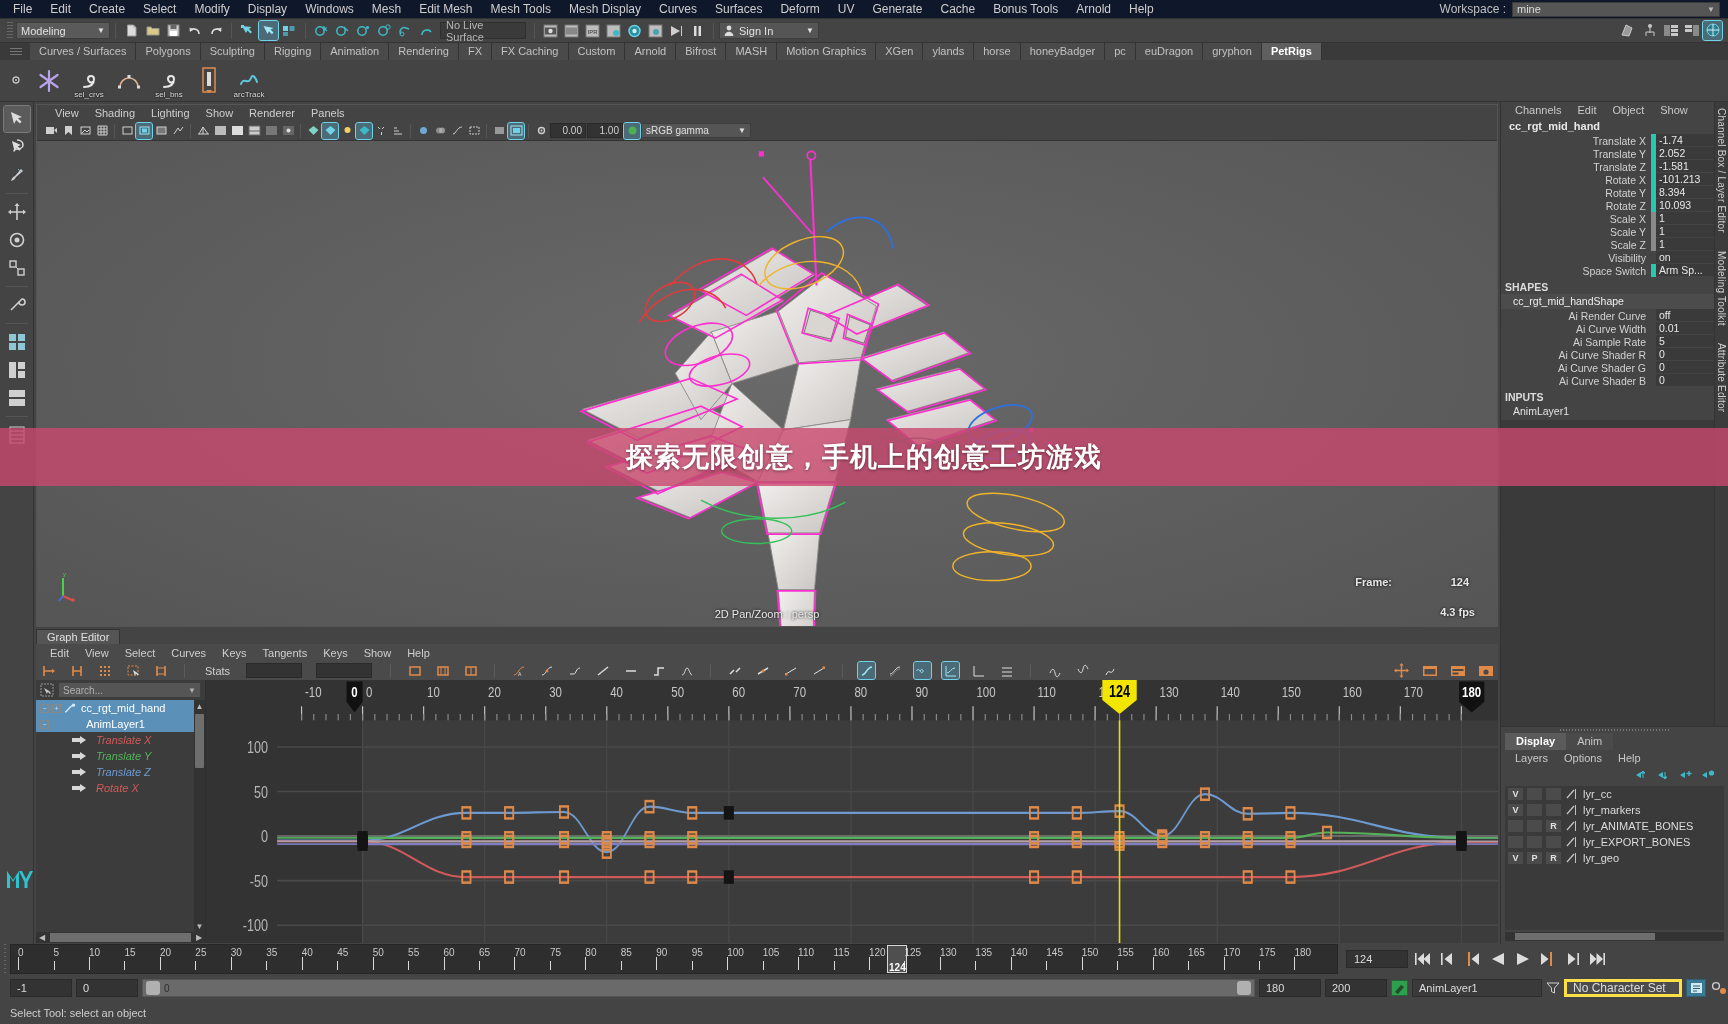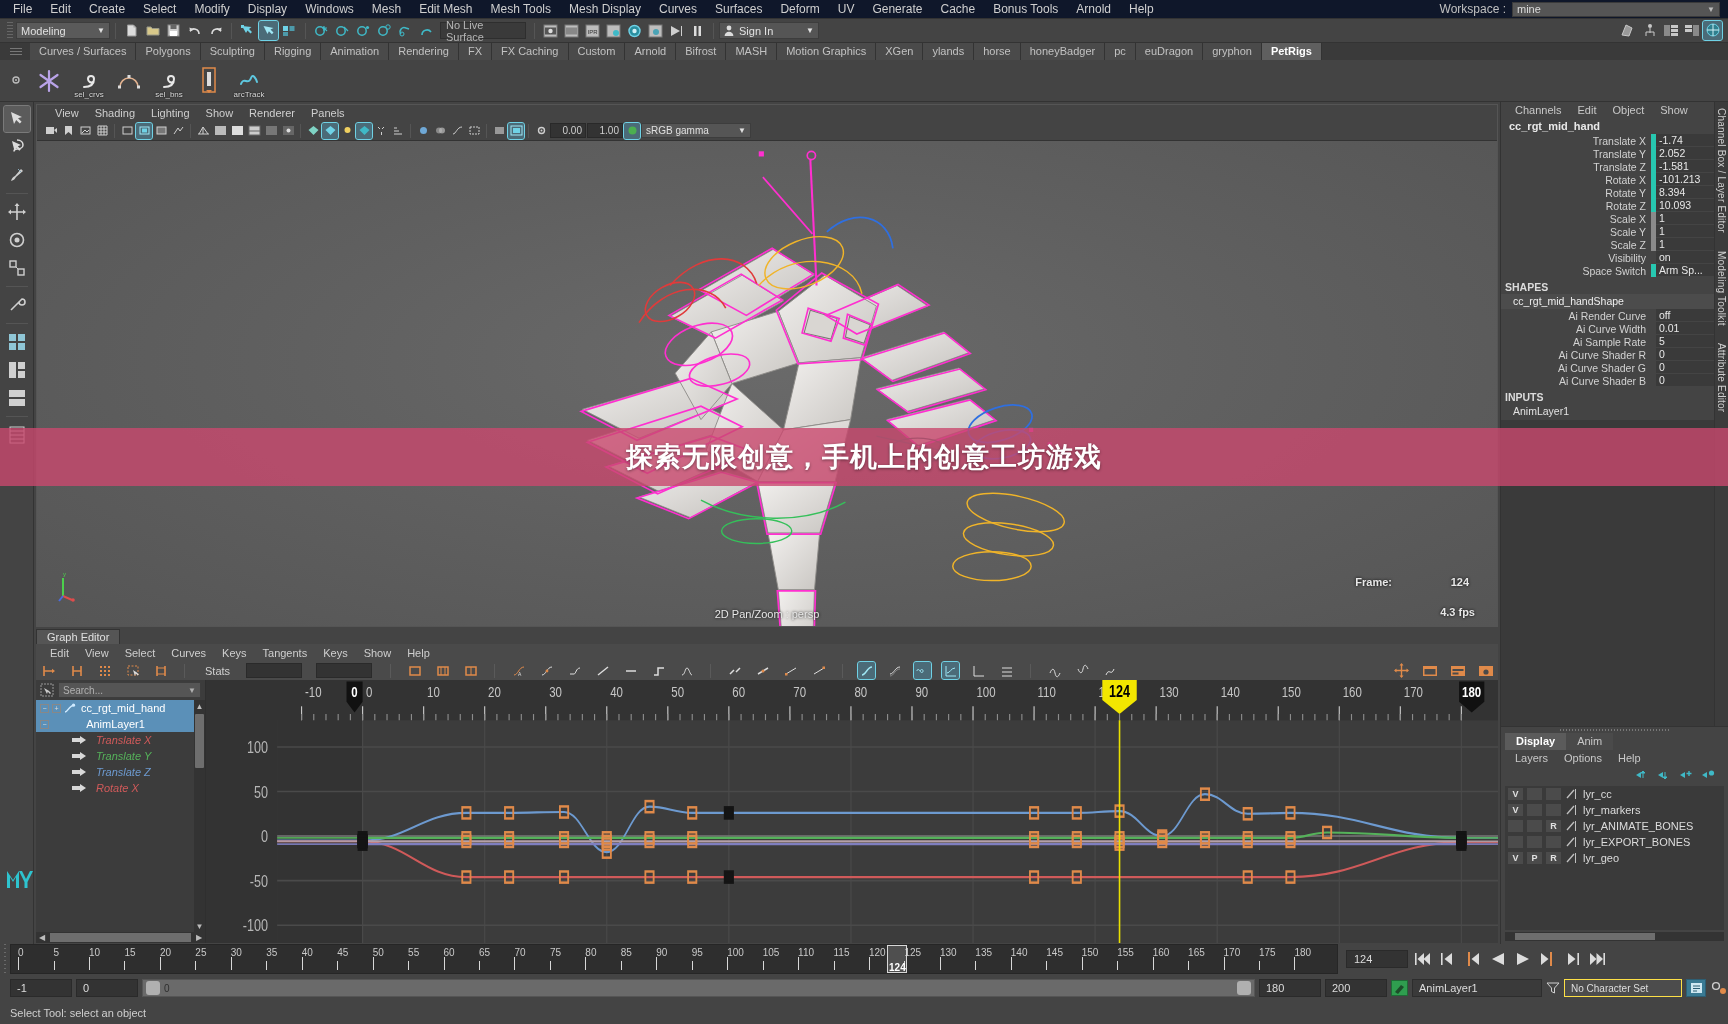--- a/index.html
+++ b/index.html
@@ -217,22 +217,22 @@
   .pbtn{ width:21px;height:20px;display:flex;align-items:center;justify-content:center;}
 
   .rangerow{ height:28px; display:flex; align-items:center; gap:4px; padding-left:10px; background:#444;}
   .rfld{ height:18px;background:#333;border:1px solid #2a2a2a;color:#ddd;font-size:11px;
     display:flex;align-items:center;padding-left:6px;}
   .rangebar{ flex:1; height:18px; background:#6a6a6a; border:1px solid #555; position:relative;
     display:flex;align-items:center;}
   .rangebar .handle{ width:14px;height:14px;background:#b0b0b0;border-radius:3px;margin-left:3px;}
   .rangebar .lv{font-size:10px;color:#2e2e2e;padding-left:4px;}
   .rangebar .rh{ position:absolute;right:3px;width:14px;height:14px;background:#b0b0b0;border-radius:3px;}
-  .charsel{ height:18px;background:#4c4c4c;border:1px solid #fde047;display:flex;align-items:center;
-    padding:0 6px;font-size:10px;color:#ddd;}
+  .charsel{ height:18px;background:#4c4c4c;border:3px solid #fde047;display:flex;align-items:center;
+    padding:0 6px;font-size:12px;color:#ddd;}
   .animlayerfld{ width:130px;height:18px;background:#3a3a3a;border:1px solid #2d2d2d;
     display:flex;align-items:center;padding-left:6px;font-size:11px;color:#ddd;}
   .greenbox{ width:17px;height:16px;background:#2f9e4f;border:1px solid #1f6b36;
     display:flex;align-items:center;justify-content:center;}
 
   .melrow{ height:26px; display:flex; align-items:center; gap:6px; padding-left:10px; background:#444;}
   .mellbl{ font-size:11px; color:#d8d8d8; width:32px; }
   .melinput{ flex:1; height:17px; background:#3a3a3a; border:1px solid #2d2d2d; }
   .melright{ width:400px; height:17px; background:#3a3a3a; border:1px solid #2d2d2d;}
   .statusline{ height:22px; display:flex; align-items:center; padding-left:10px;

